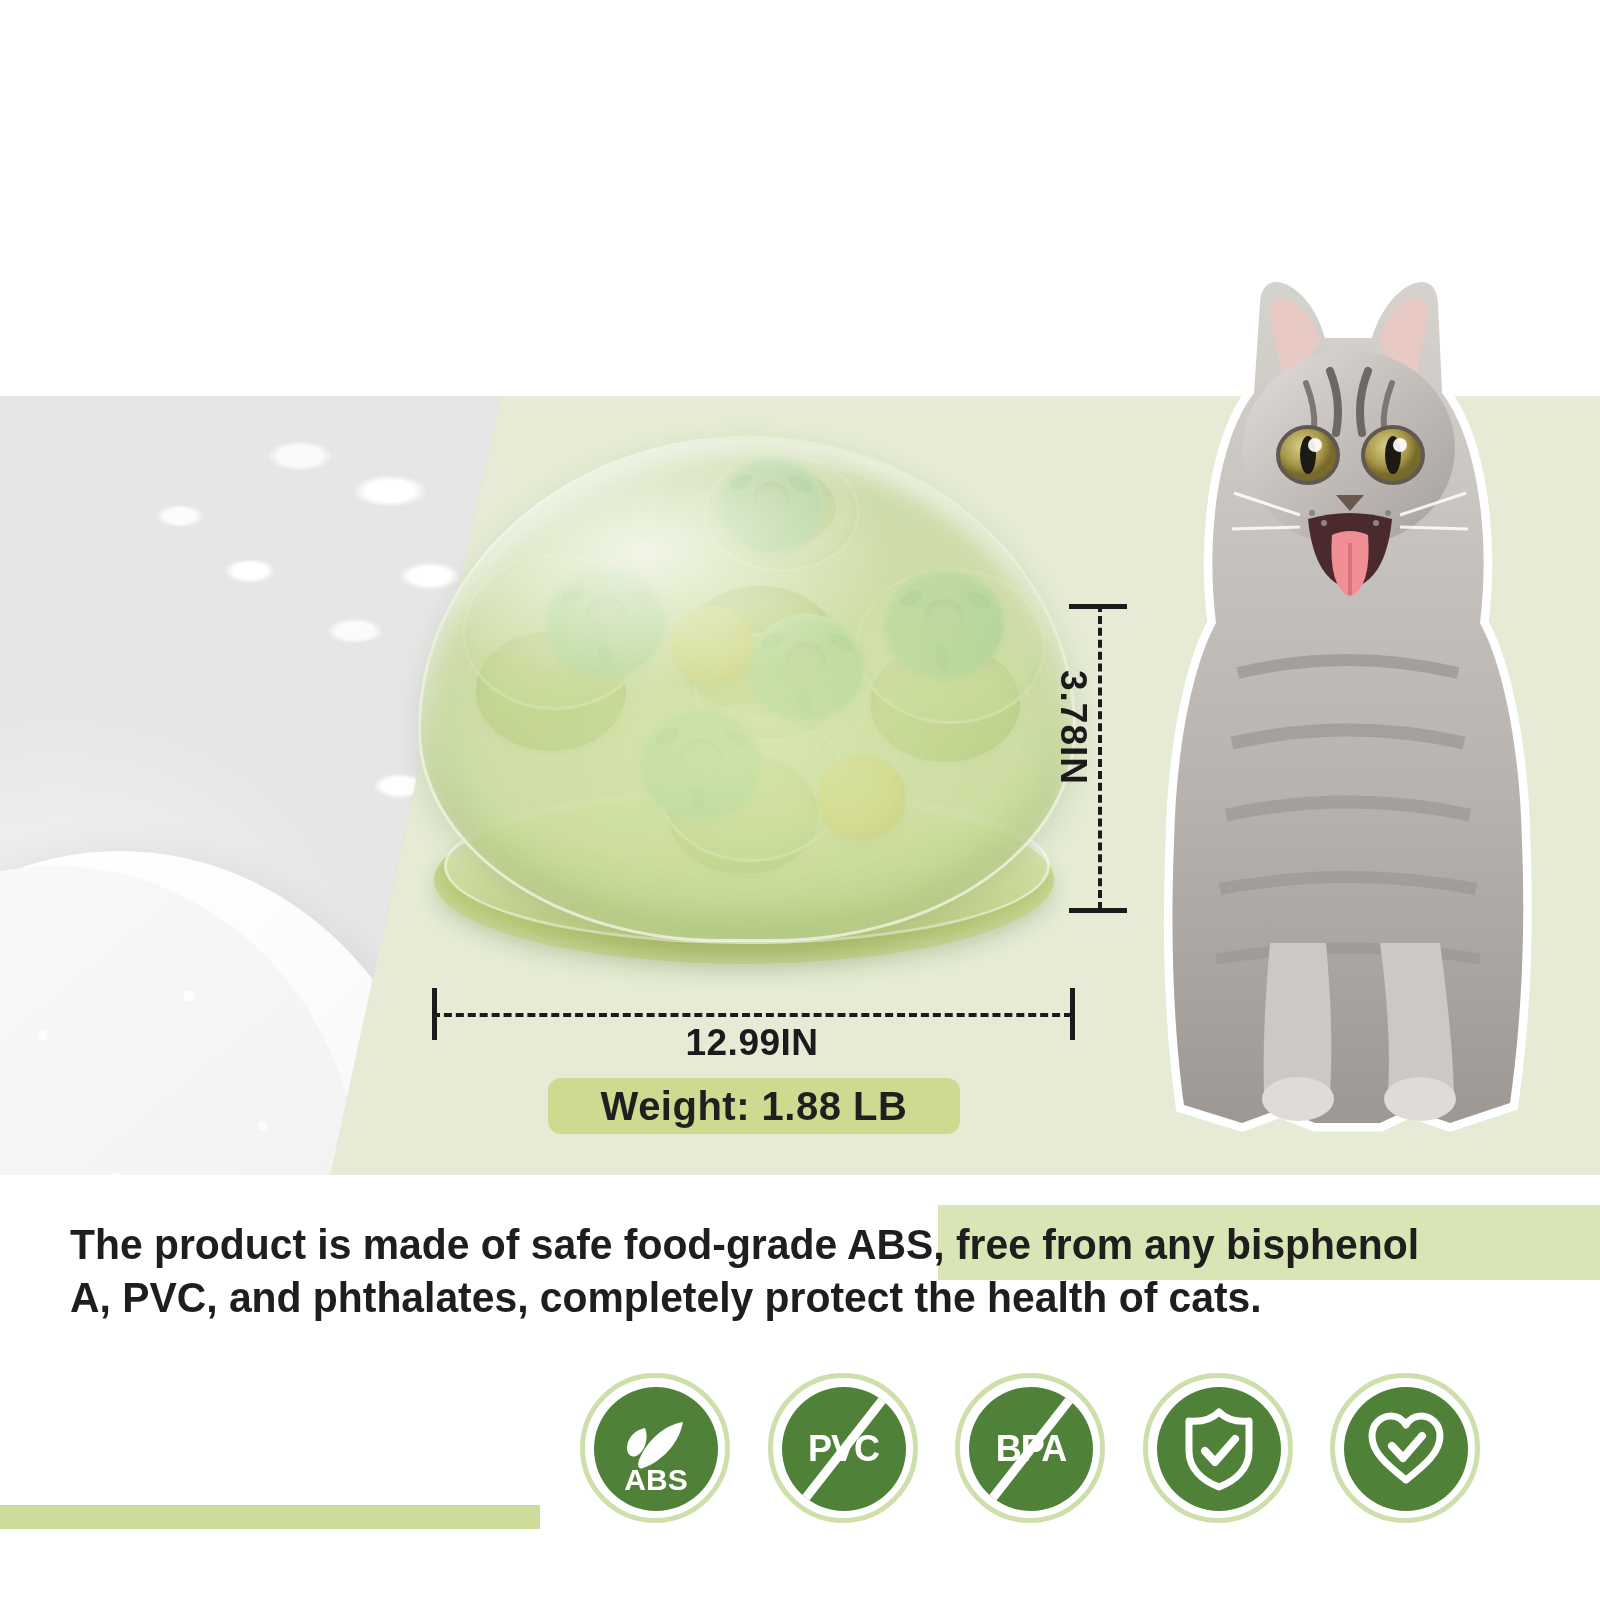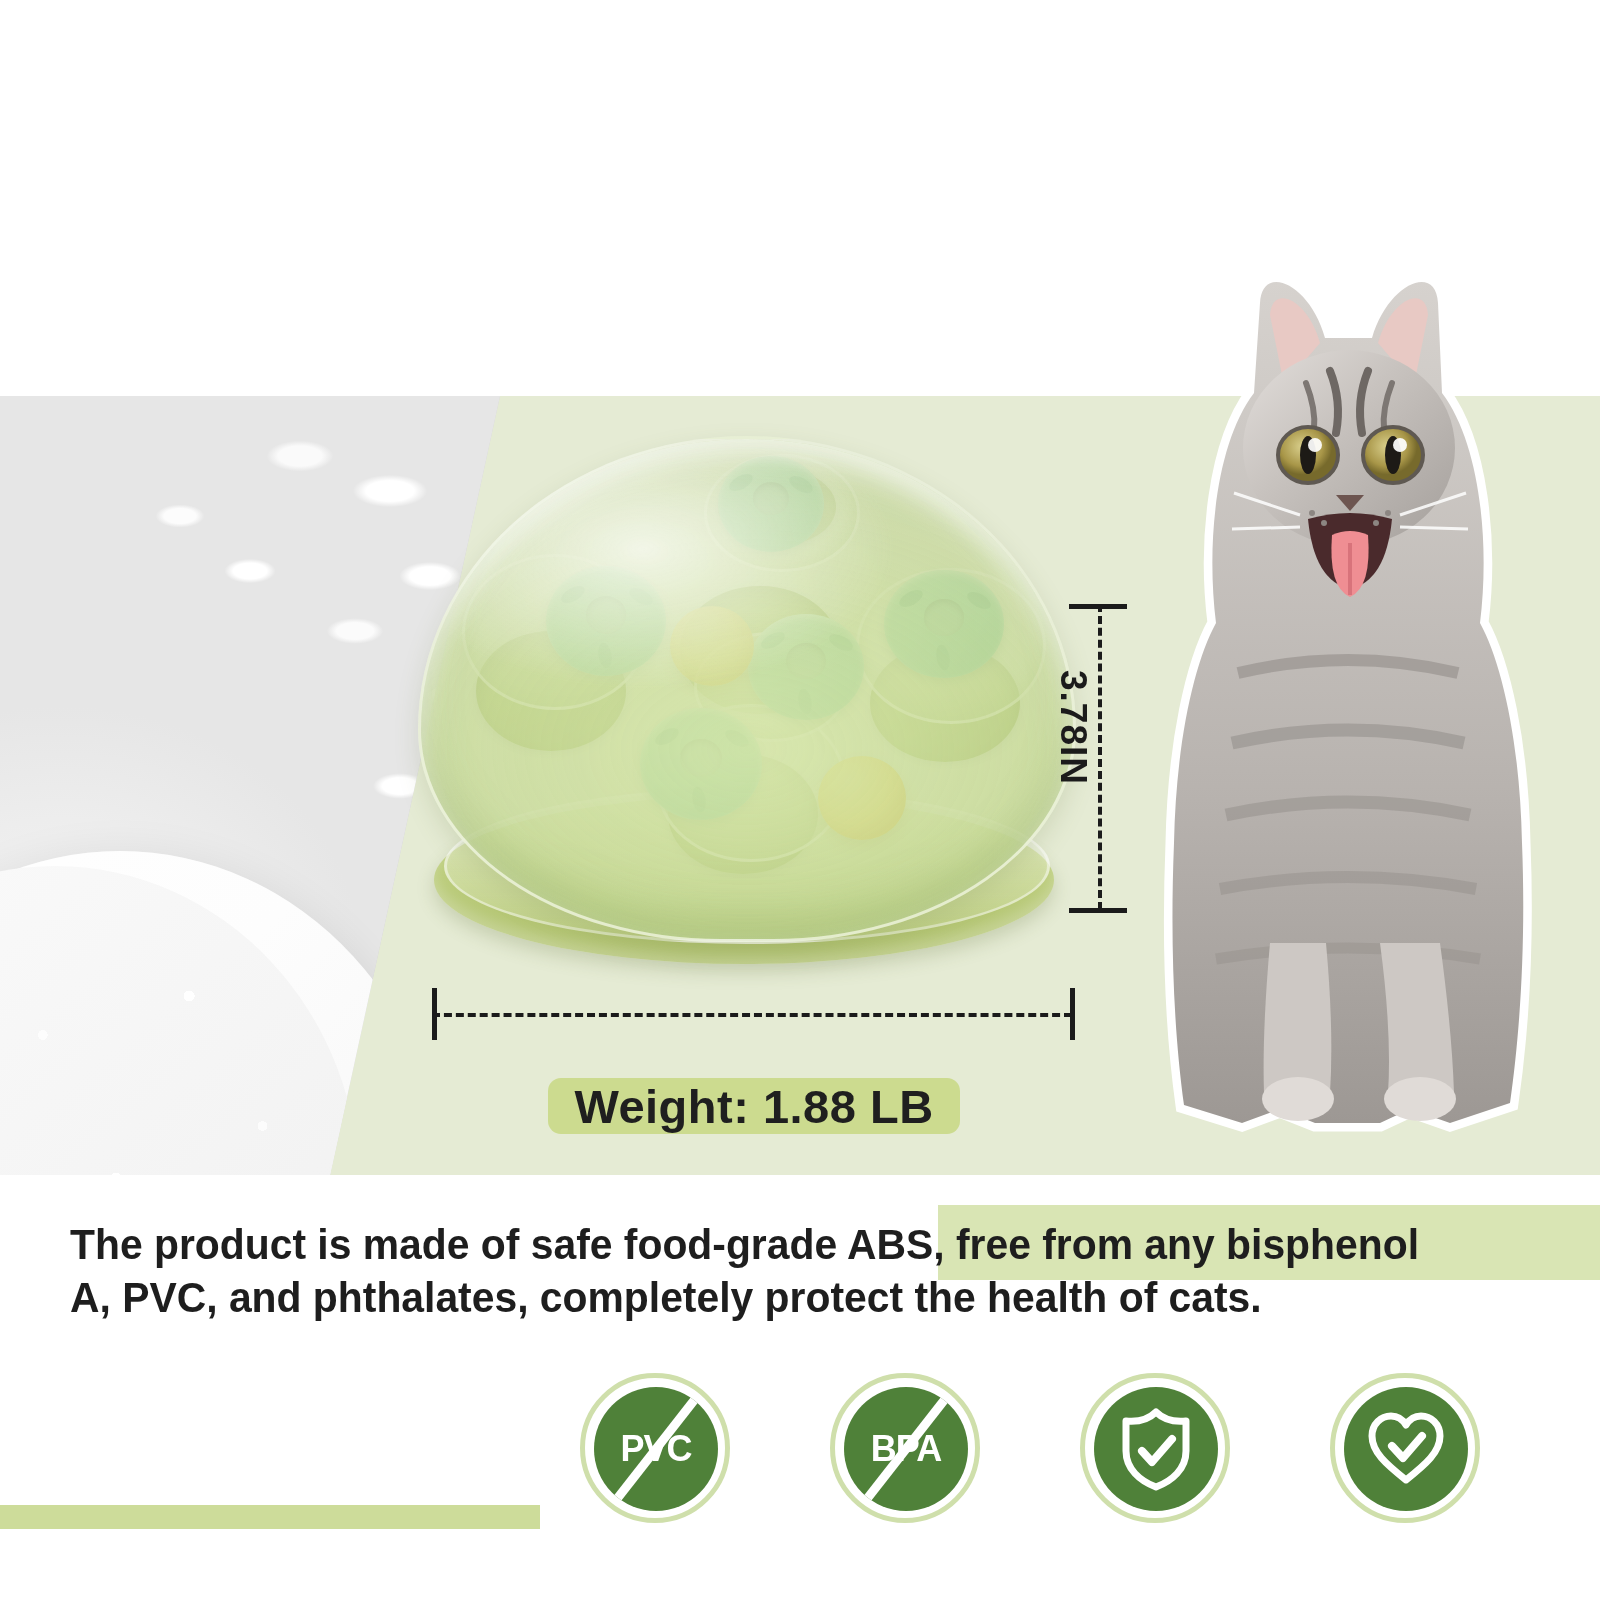--- a/index.html
+++ b/index.html
@@ -181,21 +181,21 @@
   .dim-h-cap-l{left:432px;}
   .dim-h-cap-r{left:1070px;}
   .dim-h-label{
     position:absolute;left:432px;top:1022px;width:640px;text-align:center;
     font-size:37px;font-weight:bold;color:#1b1b1b;letter-spacing:0.5px;
   }
   .weight-badge{
     position:absolute;left:548px;top:1078px;width:412px;height:56px;
     background:#ccdb8f;border-radius:13px;
     display:flex;align-items:center;justify-content:center;
-    font-size:47px;font-weight:bold;color:#1f1f1f;letter-spacing:0.5px;
+    font-size:40px;font-weight:bold;color:#1f1f1f;letter-spacing:0.5px;
   }
 
   
   .cat-wrap{
     position:absolute;left:1150px;top:243px;width:395px;height:905px;
   }
   .cat-photo{position:absolute;left:0;top:0;width:395px;height:905px;}
 
   
   .bottom{
@@ -312,20 +312,21 @@
   </div>
 
   <div class="dim-v"></div>
   <div class="dim-v-cap-top"></div>
   <div class="dim-v-cap-bot"></div>
   <div class="dim-v-label">3.78IN</div>
 
   <div class="dim-h"></div>
   <div class="dim-h-cap-l"></div>
   <div class="dim-h-cap-r"></div>
+  <div class="dim-h-label">12.99IN</div>
 
   <div class="weight-badge">Weight:  1.88 LB</div>
 
   <div class="cat-wrap">
     <svg class="cat-photo" viewBox="0 0 395 905">
       <defs>
         <linearGradient id="furG" x1="0" y1="0" x2="1" y2="1">
           <stop offset="0%" stop-color="#e2dedb"></stop>
           <stop offset="40%" stop-color="#c8c3bf"></stop>
           <stop offset="100%" stop-color="#a49f9b"></stop>
@@ -401,20 +402,29 @@
     </svg>
   </div>
 
   <div class="bottom"></div>
   <div class="accent-block"></div>
   <div class="body-text">The product is made of safe food-grade ABS, free from any bisphenol A, PVC, and phthalates, completely protect the health of cats.</div>
   <div class="bottom-bar"></div>
 
   <div class="badges">
 
+    <div class="badge">
+      <div class="badge-core">
+        <svg width="74" height="66" viewBox="0 0 74 66">
+          <path d="M64,6 C50,8 30,20 20,44 C18,50 20,54 24,52 C42,46 60,28 64,6 Z" fill="#ffffff"></path>
+          <path d="M26,12 C16,14 8,22 8,32 C8,38 12,42 17,40 C26,36 30,22 26,12 Z" fill="#ffffff"></path>
+        </svg>
+        <div class="badge-abs-label">ABS</div>
+      </div>
+    </div>
 
     <div class="badge">
       <div class="badge-core">
         <span class="badge-text">PVC</span>
         <div class="slash"></div>
       </div>
     </div>
 
     <div class="badge">
       <div class="badge-core">

